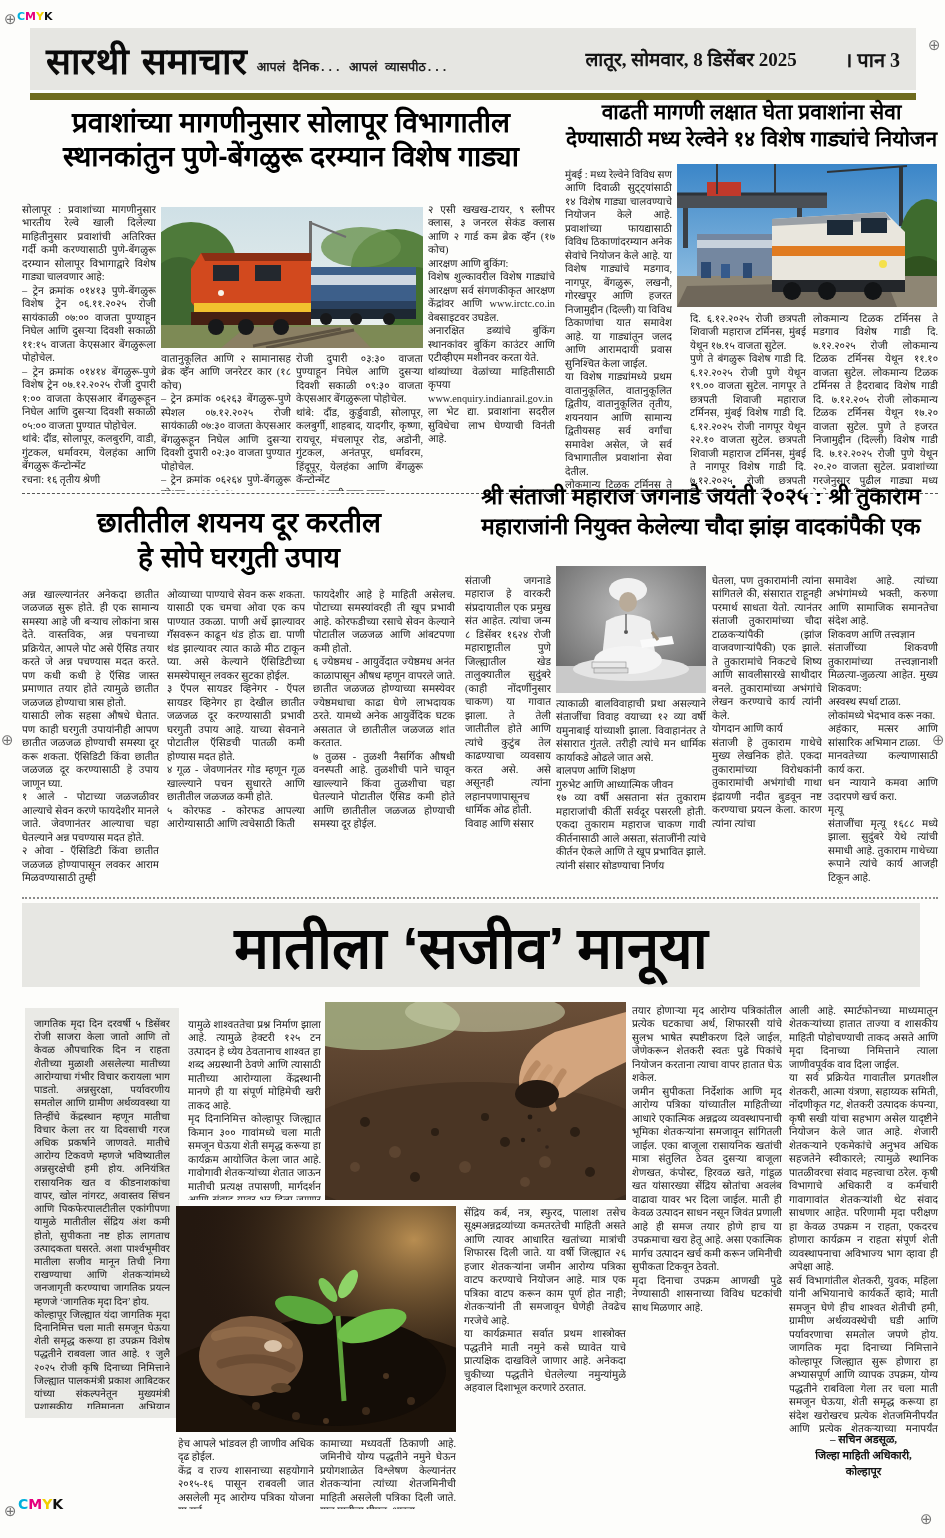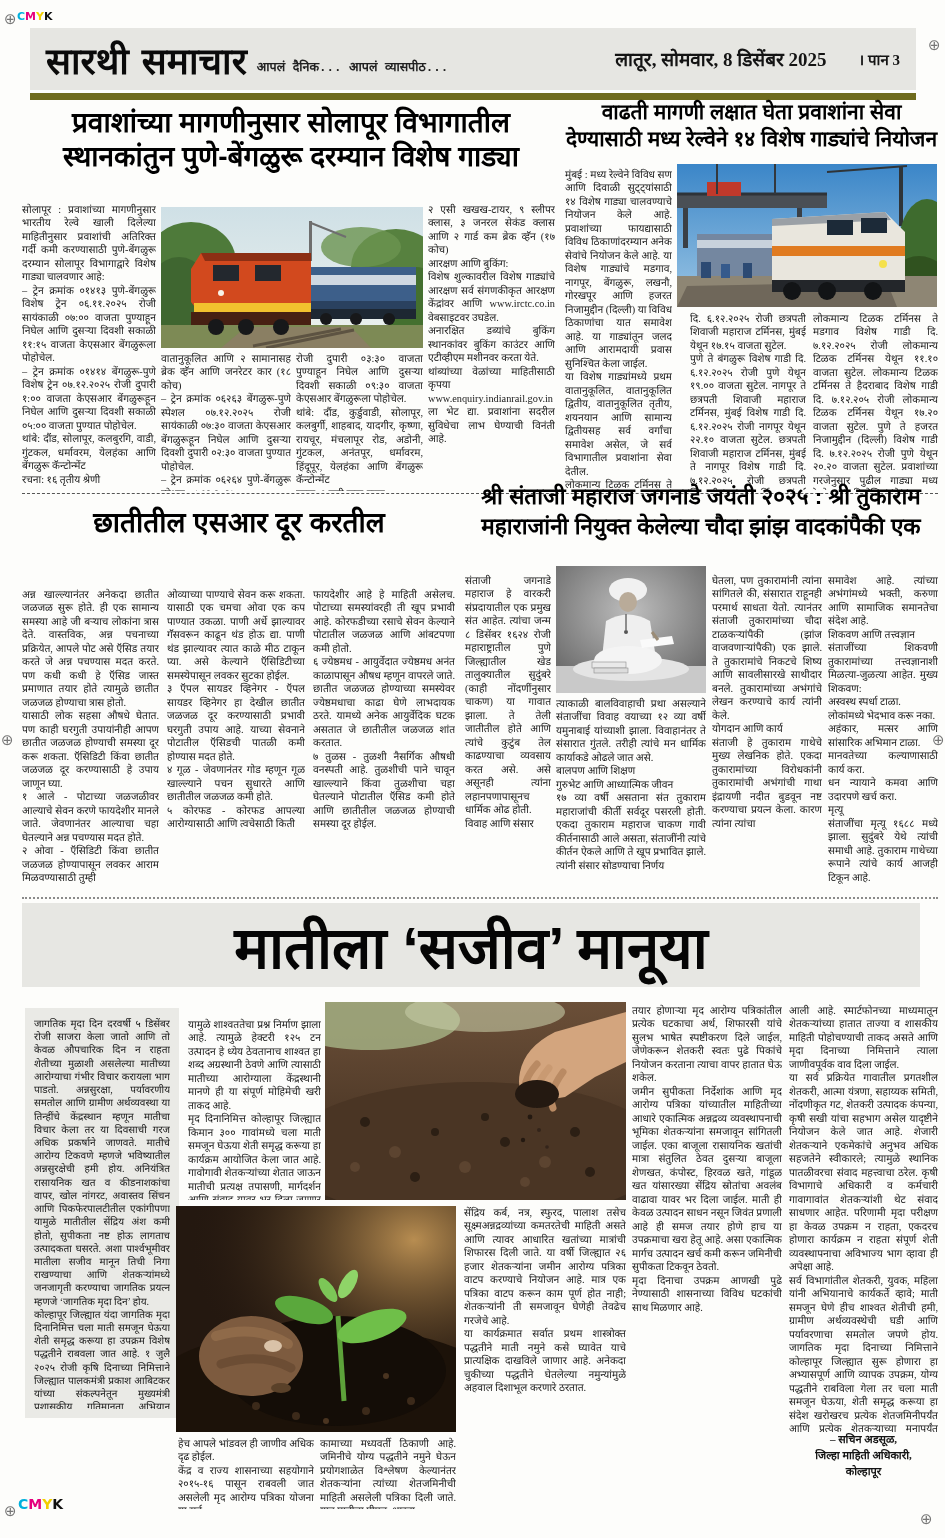--- a/index.html
+++ b/index.html
@@ -6,21 +6,21 @@
   .page{position:relative;width:945px;height:1538px;margin:0 auto;background:#fdfdfb;overflow:hidden;
         font-family:"Liberation Serif",serif;color:#141414;}
   .abs{position:absolute;}
   .cmyk{font-family:"DejaVu Sans",sans-serif;font-weight:bold;letter-spacing:0px;}
   .cmyk .c{color:#00b0dd}.cmyk .m{color:#e5007e}.cmyk .y{color:#f2cf00}.cmyk .k{color:#111}
   .reg{color:#777;font-family:"DejaVu Sans",sans-serif;font-size:15px;line-height:1;}
   .masthead{background:#e6e6e2;display:flex;align-items:center;justify-content:space-between;padding:0 16px;box-sizing:border-box;}
   .mast-title{font-family:"DejaVu Serif",serif;font-weight:bold;font-size:37px;color:#0a0a0a;white-space:nowrap;}
   .mast-tag{font-family:Liberation Mono, monospace;font-size:12.5px;font-weight:bold;color:#222;margin-left:10px;padding-top:14px;}
   .mast-date{font-size:19px;font-weight:bold;white-space:nowrap;}
-  .mast-page{font-size:15px;font-weight:bold;margin-left:12px;white-space:nowrap;}
+  .mast-page{font-size:20px;font-weight:bold;margin-left:28px;white-space:nowrap;}
   .rule-olive{background:#6f6b1d;}
   .headline{font-family:"Liberation Sans",sans-serif;font-weight:700;text-align:center;color:#000;}
   .h-a1{font-size:28px;line-height:1.22;}
   .h-a2{font-size:21px;line-height:1.3;}
   .h-a3{font-size:28px;line-height:1.25;}
   .h-a4{font-size:22.5px;line-height:1.35;}
   .body-col{font-size:10.3px;line-height:1.31;text-align:justify;white-space:pre-line;overflow:hidden;color:#191919;}
   .sep-dash{border-top:1.6px dashed #555;}
   .sep-dot{border-top:2px dotted #8a8a8a;}
   .banner{background:#e7e7e3;display:flex;align-items:center;justify-content:center;}
@@ -160,21 +160,22 @@
       <circle cx="196" cy="127" r="9" fill="#121416"></circle>
     </svg>
   </div>
   <div class="abs body-col" style="left:690px;top:312px;width:116px;height:178px;">दि. ६.१२.२०२५ रोजी छत्रपती शिवाजी महाराज टर्मिनस, मुंबई येथून १७.१५ वाजता सुटेल.
 पुणे ते बंगळुरू विशेष गाडी दि. ६.१२.२०२५ रोजी पुणे येथून १९.०० वाजता सुटेल. नागपूर ते छत्रपती शिवाजी महाराज टर्मिनस, मुंबई विशेष गाडी दि. ६.१२.२०२५ रोजी नागपूर येथून २२.१० वाजता सुटेल. छत्रपती शिवाजी महाराज टर्मिनस, मुंबई ते नागपूर विशेष गाडी दि. ७.१२.२०२५ रोजी छत्रपती शिवाजी महाराज टर्मिनस, मुंबई येथून १५.३० वाजता सुटेल.</div>
   <div class="abs body-col" style="left:813px;top:312px;width:125px;height:178px;">लोकमान्य टिळक टर्मिनस ते मडगाव विशेष गाडी दि. ७.१२.२०२५ रोजी लोकमान्य टिळक टर्मिनस येथून ११.१० वाजता सुटेल. लोकमान्य टिळक टर्मिनस ते हैदराबाद विशेष गाडी दि. ७.१२.२०५ रोजी लोकमान्य टिळक टर्मिनस येथून १७.२० वाजता सुटेल. पुणे ते हजरत निजामुद्दीन (दिल्ली) विशेष गाडी दि. ७.१२.२०२५ रोजी पुणे येथून २०.२० वाजता सुटेल. प्रवाशांच्या गरजेनुसार पुढील गाड्या मध्य रेल्वेकडून नियोजित केल्या जात आहेत.</div>
 
   <div class="abs sep-dash" style="left:22px;top:493px;width:916px;height:0;"></div>
 
   <div class="abs headline h-a3" style="left:22px;top:505px;width:434px;height:78px;">
-    <div>छातीतील एसआर दूर करतील</div>
+    <div>छातीतील शयनय दूर करतील</div>
+    <div>हे सोपे घरगुती उपाय</div>
   </div>
   <div class="abs body-col" style="left:22px;top:588px;width:137px;height:305px;">अन्न खाल्ल्यानंतर अनेकदा छातीत जळजळ सुरू होते. ही एक सामान्य समस्या आहे जी बऱ्याच लोकांना त्रास देते. वास्तविक, अन्न पचनाच्या प्रक्रियेत, आपले पोट असे ऍसिड तयार करते जे अन्न पचण्यास मदत करते. पण कधी कधी हे ऍसिड जास्त प्रमाणात तयार होते त्यामुळे छातीत जळजळ होण्याचा त्रास होतो.
 यासाठी लोक सहसा औषधे घेतात. पण काही घरगुती उपायांनीही आपण छातीत जळजळ होण्याची समस्या दूर करू शकता. ऍसिडिटी किंवा छातीत जळजळ दूर करण्यासाठी हे उपाय जाणून घ्या.
 १ आले - पोटाच्या जळजळीवर आल्याचे सेवन करणे फायदेशीर मानले जाते. जेवणानंतर आल्याचा चहा घेतल्याने अन्न पचण्यास मदत होते.
 २ ओवा - ऍसिडिटी किंवा छातीत जळजळ होण्यापासून लवकर आराम मिळवण्यासाठी तुम्ही</div>
   <div class="abs body-col" style="left:167px;top:588px;width:138px;height:305px;">ओव्याच्या पाण्याचे सेवन करू शकता. यासाठी एक चमचा ओवा एक कप पाण्यात उकळा. पाणी अर्धे झाल्यावर गॅसवरून काढून थंड होऊ द्या. पाणी थंड झाल्यावर त्यात काळे मीठ टाकून प्या. असे केल्याने ऍसिडिटीच्या समस्येपासून लवकर सुटका होईल.
 ३ ऍपल सायडर व्हिनेगर - ऍपल सायडर व्हिनेगर हा देखील छातीत जळजळ दूर करण्यासाठी प्रभावी घरगुती उपाय आहे. याच्या सेवनाने पोटातील ऍसिडची पातळी कमी होण्यास मदत होते.
 ४ गूळ - जेवणानंतर गोड म्हणून गूळ खाल्ल्याने पचन सुधारते आणि छातीतील जळजळ कमी होते.
 ५ कोरफड - कोरफड आपल्या आरोग्यासाठी आणि त्वचेसाठी किती</div>
   <div class="abs body-col" style="left:313px;top:588px;width:142px;height:305px;">फायदेशीर आहे हे माहिती असेलच. पोटाच्या समस्यांवरही ती खूप प्रभावी आहे. कोरफडीच्या रसाचे सेवन केल्याने पोटातील जळजळ आणि आंबटपणा कमी होतो.

